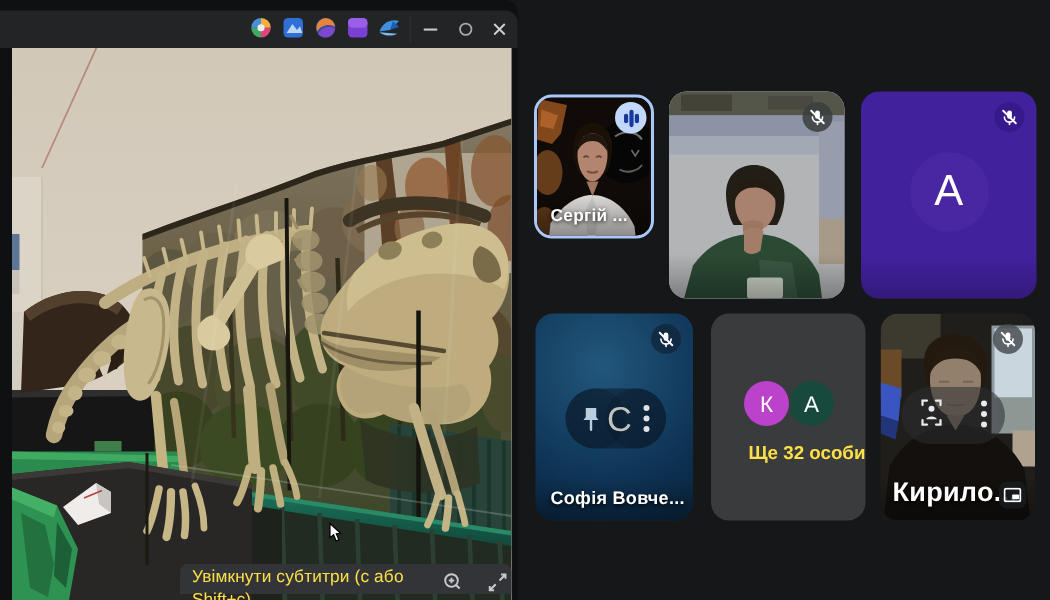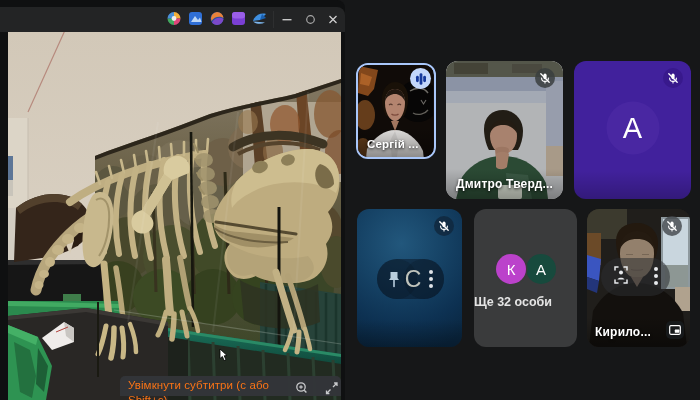--- a/index.html
+++ b/index.html
@@ -1,21 +1,21 @@
 <!DOCTYPE html>
 <html><head><meta charset="utf-8">
 <style>
   * { margin:0; padding:0; box-sizing:border-box; }
   html,body { width:700px; height:400px; overflow:hidden; background:#151617; font-family:"Liberation Sans",sans-serif; }
   #stage { position:relative; width:700px; height:400px; background:#161718; }
   
   #win { position:absolute; left:0; top:0; width:345px; height:400px; background:#0f1011; border-radius:0 8px 0 0; }
   #titlebar { position:absolute; left:0; top:7px; width:345px; height:25px; background:#232425; border-radius:0 8px 0 0; }
   #photo { position:absolute; left:8px; top:32px; width:333px; height:368px; overflow:hidden; background:#d6cdbe; }
-  #tooltip { position:absolute; left:112px; top:344px; width:221px; height:20px; background:rgba(51,53,57,.97); border-radius:5px 5px 0 0; color:#f97316; }
+  #tooltip { position:absolute; left:112px; top:344px; width:221px; height:20px; background:rgba(51,53,57,.97); border-radius:5px 5px 0 0; color:#fde047; }
   #tooltip .l1 { position:absolute; left:8px; top:3px; font-size:11.5px; letter-spacing:.1px; }
   #tooltip .l2 { position:absolute; left:8px; top:18px; font-size:11.5px; }
   
   .tile { position:absolute; border-radius:12px; overflow:hidden; }
   .label { position:absolute; left:10px; bottom:8px; color:#fff; font-size:12px; font-weight:600; letter-spacing:.2px; text-shadow:0 1px 3px rgba(0,0,0,.9); white-space:nowrap; }
   .muteic { position:absolute; width:20px; height:20px; border-radius:50%; display:flex; align-items:center; justify-content:center; }
   #t1 { left:356px; top:63px; width:80px; height:96px; border:2.5px solid #a9c7fa; border-radius:12px; background:#17110d; }
   #t2 { left:446px; top:61px; width:117px; height:138px; background:#b2b4b6; }
   #t3 { left:574px; top:61px; width:117px; height:138px; background:#41219c; }
   #t4 { left:357px; top:209px; width:105px; height:138px; background:radial-gradient(100% 80% at 42% 25%,#22577c 0%,#164366 40%,#0d3152 75%,#0a2741 100%); }
@@ -367,21 +367,20 @@
     </svg>
     <div class="muteic" style="right:8px;top:7px;background:rgba(58,62,62,.85);">
       <svg width="12" height="12" viewBox="0 0 12 12" fill="none" stroke="#fff" stroke-width="1.1" stroke-linecap="round">
         <rect x="4.4" y="1.6" width="3.2" height="5.6" rx="1.6" fill="#fff" stroke="none"></rect>
         <path d="M2.6 6 C2.6 8 4 9.4 6 9.4 C8 9.4 9.4 8 9.4 6"></path>
         <line x1="6" y1="9.4" x2="6" y2="11"></line>
         <line x1="1.8" y1="1.8" x2="10.2" y2="10.2" stroke-width="1.3"></line>
       </svg>
     </div>
     <div style="position:absolute;left:0;bottom:0;width:100%;height:30px;background:linear-gradient(transparent,rgba(0,0,0,.30));"></div>
-      <div class="label">Дмитро Тверд...</div>
   </div>
 
   <div id="t3" class="tile">
     <div class="avatarA">А</div>
     <div class="muteic" style="right:8px;top:7px;background:#38198c;">
       <svg width="12" height="12" viewBox="0 0 12 12" fill="none" stroke="#fff" stroke-width="1.1" stroke-linecap="round">
         <rect x="4.4" y="1.6" width="3.2" height="5.6" rx="1.6" fill="#fff" stroke="none"></rect>
         <path d="M2.6 6 C2.6 8 4 9.4 6 9.4 C8 9.4 9.4 8 9.4 6"></path>
         <line x1="6" y1="9.4" x2="6" y2="11"></line>
         <line x1="1.8" y1="1.8" x2="10.2" y2="10.2" stroke-width="1.3"></line>
@@ -408,31 +407,32 @@
     </svg>
     <div class="muteic" style="right:8px;top:7px;background:rgba(16,40,62,.85);">
       <svg width="12" height="12" viewBox="0 0 12 12" fill="none" stroke="#fff" stroke-width="1.1" stroke-linecap="round">
         <rect x="4.4" y="1.6" width="3.2" height="5.6" rx="1.6" fill="#fff" stroke="none"></rect>
         <path d="M2.6 6 C2.6 8 4 9.4 6 9.4 C8 9.4 9.4 8 9.4 6"></path>
         <line x1="6" y1="9.4" x2="6" y2="11"></line>
         <line x1="1.8" y1="1.8" x2="10.2" y2="10.2" stroke-width="1.3"></line>
       </svg>
     </div>
     <div style="position:absolute;left:0;bottom:0;width:100%;height:28px;background:linear-gradient(transparent,rgba(0,0,0,.28));"></div>
+      <div class="label">Софія Вовче...</div>
   </div>
 
   <div id="t5" class="tile">
     <svg width="103" height="138" style="position:absolute;left:0;top:0">
       <circle cx="67" cy="60" r="15" fill="#174a3d"></circle>
       <text x="67" y="65.5" font-size="15" fill="#fff" text-anchor="middle" font-family="Liberation Sans">А</text>
       <circle cx="37" cy="60" r="16.5" fill="#3a3b3c"></circle>
       <circle cx="37" cy="60" r="15" fill="#bb42cb"></circle>
       <text x="37" y="65.5" font-size="15" fill="#fff" text-anchor="middle" font-family="Liberation Sans">К</text>
     </svg>
-    <div style="position:absolute;left:0;top:86px;width:100%;text-align:left;color:#e5e5e5;font-size:12.5px;font-weight:600;">Ще 32 особи</div>
+    <div style="position:absolute;left:0;top:86px;width:100%;text-align:right;color:#fde047;font-size:12.5px;font-weight:600;">Ще 32 особи</div>
   </div>
 
   <div id="t6" class="tile">
     <svg width="103" height="138" viewBox="0 0 103 138" style="position:absolute;left:0;top:0">
       <rect width="103" height="138" fill="#201e1b"></rect>
       <rect x="0" y="0" width="40" height="30" fill="#3c3a2e"></rect>
       <rect x="74" y="8" width="29" height="72" fill="#8e999e"></rect>
       <rect x="76" y="10" width="25" height="46" fill="#c9d6de"></rect>
       <rect x="78" y="56" width="23" height="22" fill="#8d9794"></rect>
       <rect x="88" y="78" width="15" height="24" fill="#b0a28e"></rect>
@@ -463,21 +463,21 @@
     </svg>
     <div class="muteic" style="right:8px;top:7px;background:rgba(66,70,74,.8);">
       <svg width="12" height="12" viewBox="0 0 12 12" fill="none" stroke="#fff" stroke-width="1.1" stroke-linecap="round">
         <rect x="4.4" y="1.6" width="3.2" height="5.6" rx="1.6" fill="#fff" stroke="none"></rect>
         <path d="M2.6 6 C2.6 8 4 9.4 6 9.4 C8 9.4 9.4 8 9.4 6"></path>
         <line x1="6" y1="9.4" x2="6" y2="11"></line>
         <line x1="1.8" y1="1.8" x2="10.2" y2="10.2" stroke-width="1.3"></line>
       </svg>
     </div>
     <div style="position:absolute;left:0;bottom:0;width:100%;height:30px;background:linear-gradient(transparent,rgba(0,0,0,.35));"></div>
-      <div class="label" style="font-size:12px;left:8px;">Кирило...</div>
+      <div class="label" style="font-size:18px;left:8px;">Кирило...</div>
     <div style="position:absolute;right:6px;bottom:8px;width:18px;height:18px;border-radius:5px;background:rgba(25,28,31,.85);display:flex;align-items:center;justify-content:center;">
       <svg width="12" height="10" viewBox="0 0 12 10">
         <rect x="0.7" y="0.7" width="10.6" height="8.6" rx="1.2" fill="none" stroke="#fff" stroke-width="1.2"></rect>
         <rect x="5.8" y="4.6" width="4.6" height="3.2" rx="0.6" fill="#fff"></rect>
       </svg>
     </div>
   </div>
 
 </div>
 

